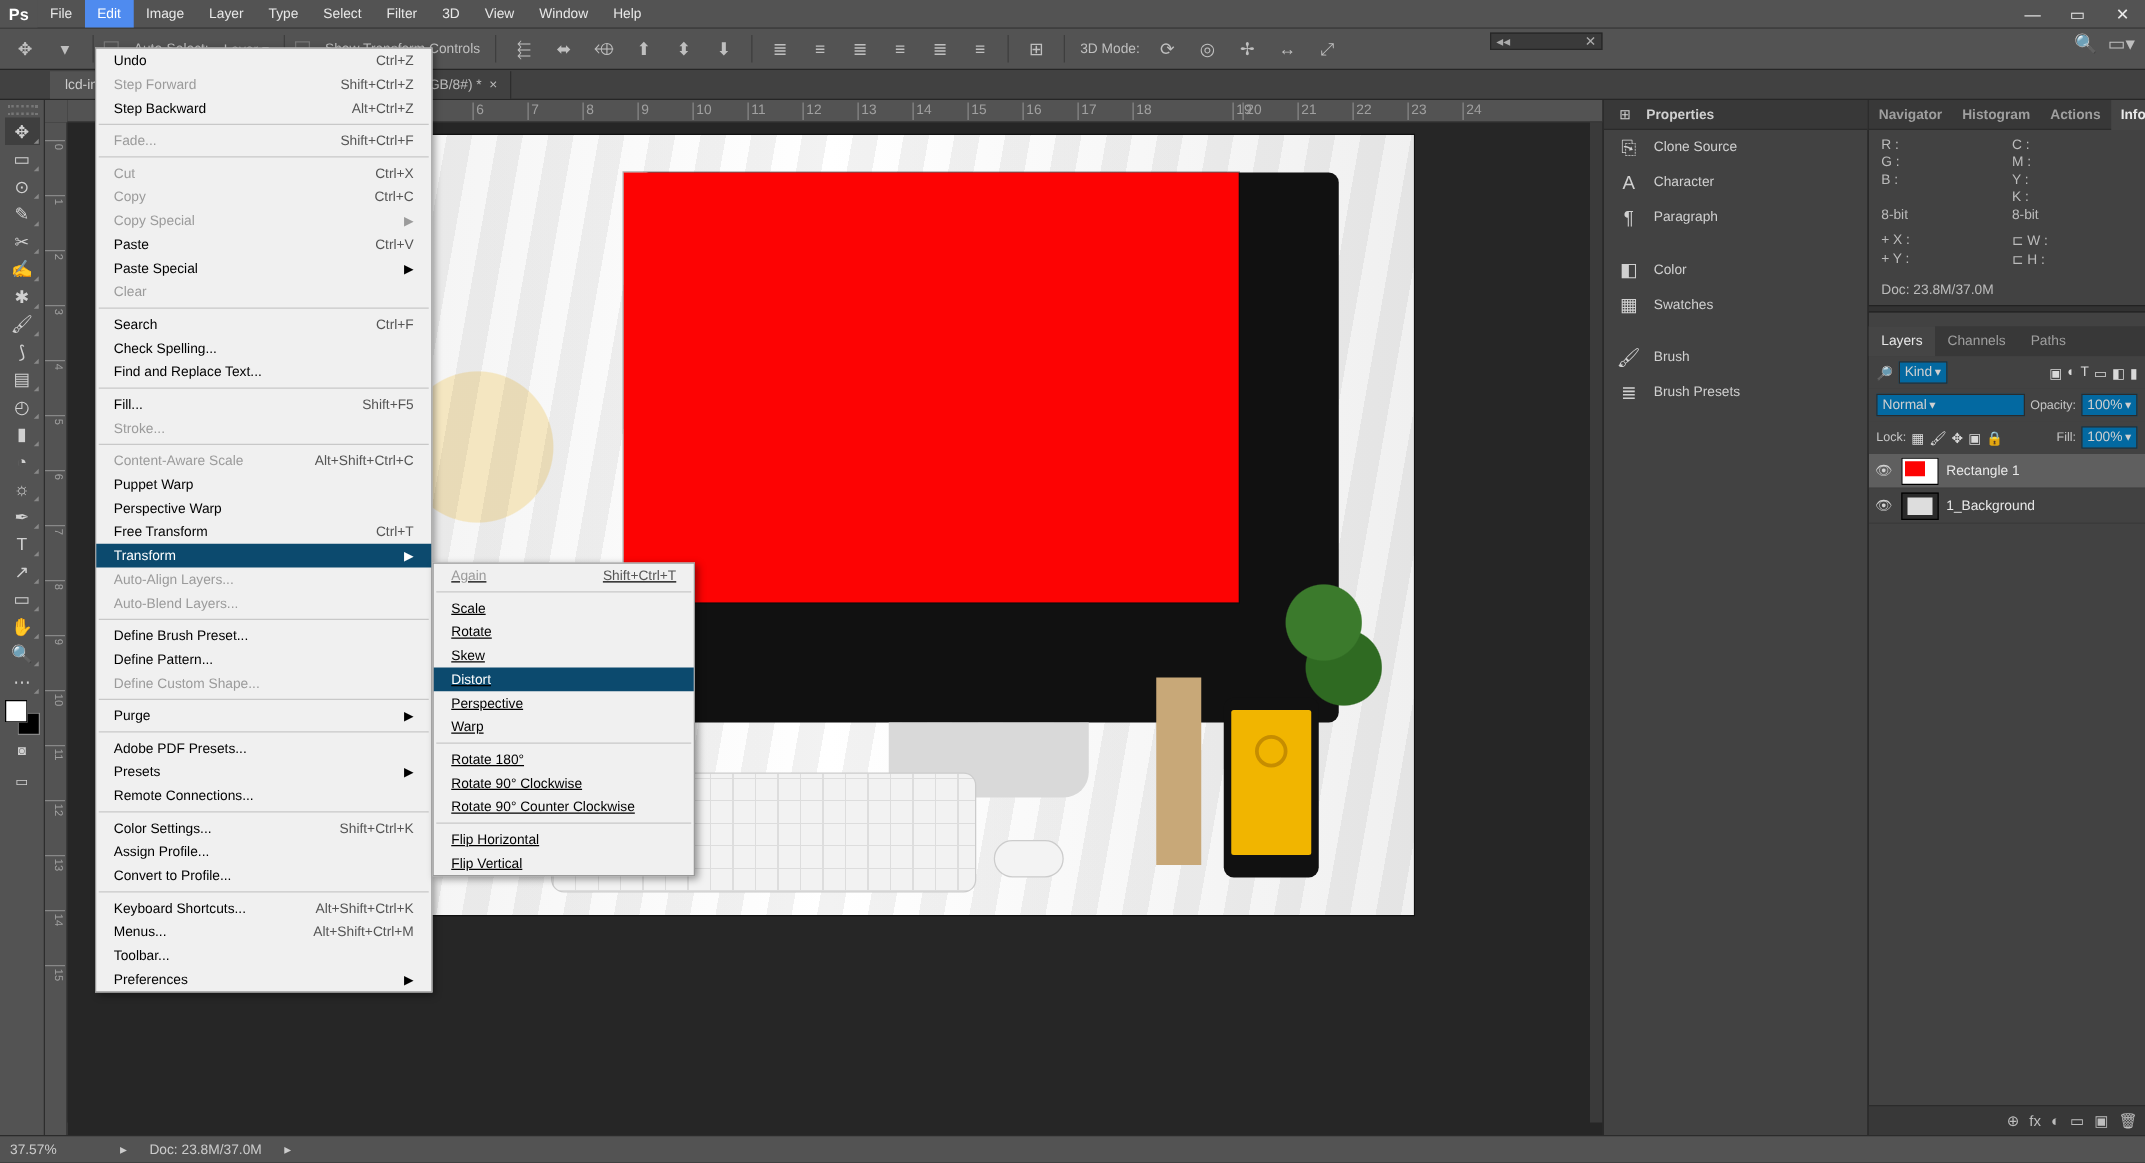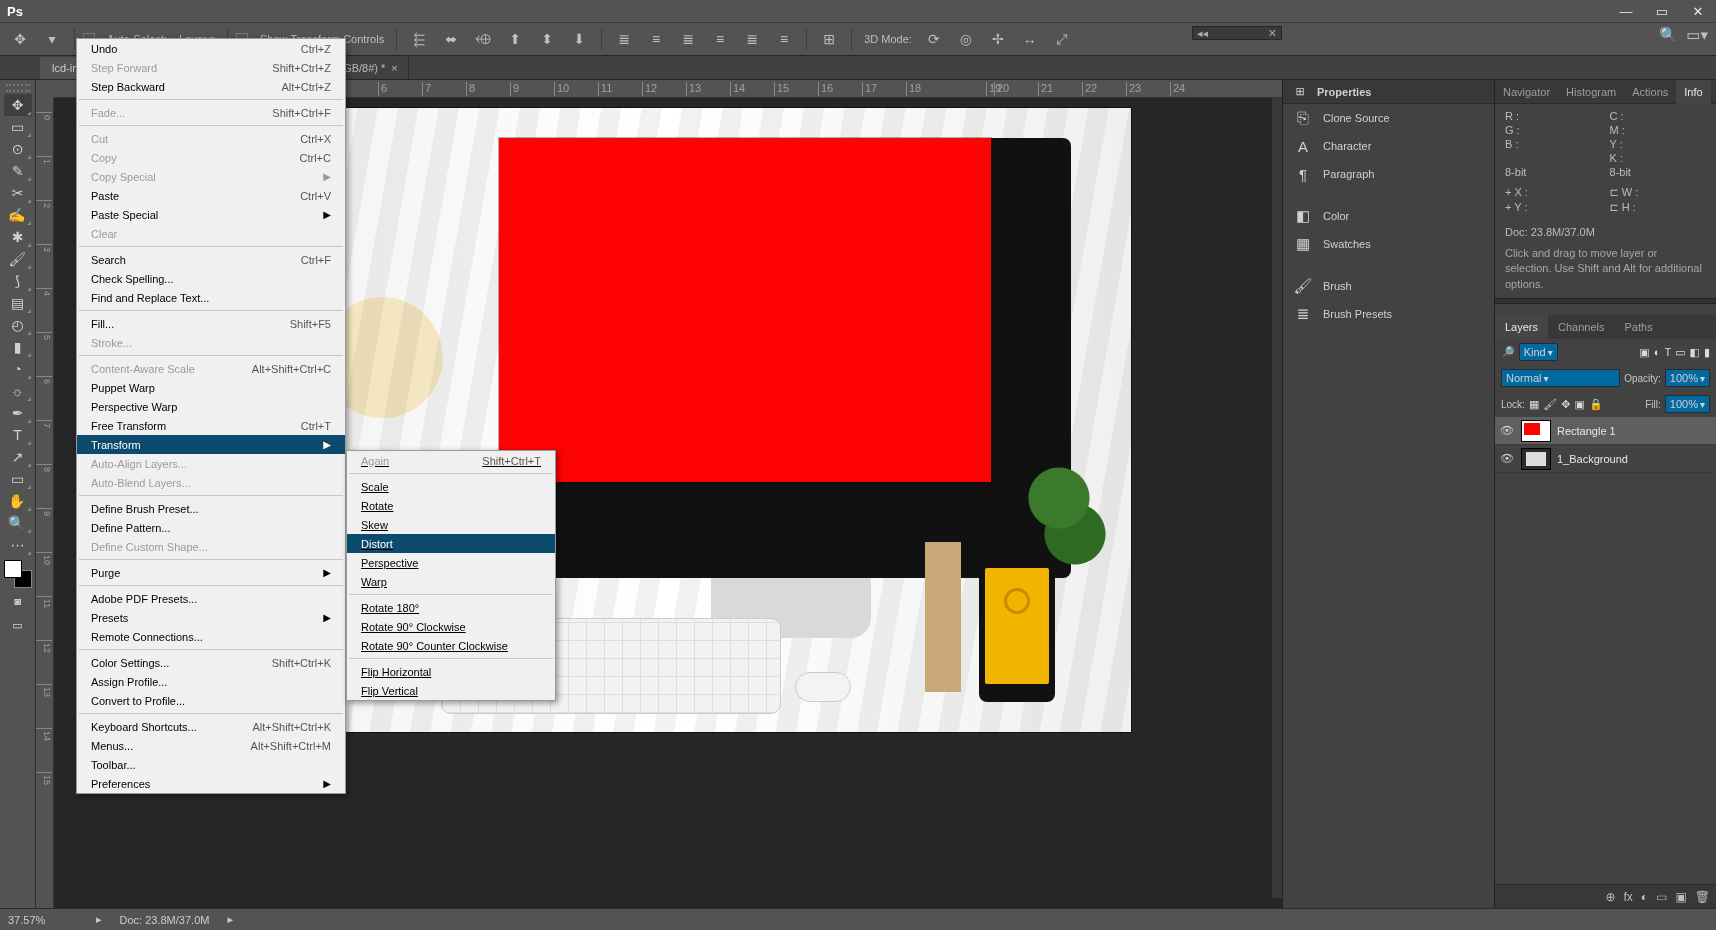--- a/index.html
+++ b/index.html
@@ -57,21 +57,21 @@
 .doc .figure{position:absolute;right:170px;bottom:40px;width:36px;height:150px;background:linear-gradient(#c8a878,#c8a878);}
 .vscroll{position:absolute;right:0;top:18px;bottom:10px;width:10px;background:#3a3a3a;}
 .panelcol { width:212px; background:#424242; border-left:1px solid #222; display:flex; flex-direction:column;}
 .panelhdr { height:24px; background:#383838; display:flex; align-items:center; padding:0 8px; gap:8px; color:#d0d0d0; border-bottom:1px solid #2b2b2b; position:relative;}
 .panelhdr .picon{width:18px;text-align:center;}
 .panelhdr .pt{font-weight:bold;}
 .pgroup{display:flex;flex-direction:column;}
 .prow{height:28px;display:flex;align-items:center;gap:10px;padding:0 10px;color:#d0d0d0;}
 .prow .ic{width:20px;text-align:center;font-size:15px;}
 .rightcol{width:222px;background:#424242;border-left:1px solid #222;display:flex;flex-direction:column;}
-.tabs2{height:24px;background:#383838;display:flex;align-items:center;color:#ccc;border-bottom:1px solid #2b2b2b;}
+.tabs2{height:24px;background:#383838;display:flex;align-items:center;color:#ccc;border-bottom:1px solid #2b2b2b;font-weight:bold;}
 .tabs2 .t2{padding:0 8px;height:24px;line-height:24px;color:#9f9f9f;} .tabs2 .t2.sel{background:#454545;color:#e8e8e8;}
 .info{padding:6px 10px;color:#bcbcbc;font-size:10px;}
 .info .row{display:flex;justify-content:space-between;margin-bottom:2px;}
 .info .col{width:48%;}
 .info .hint{color:#a8a8a8;margin-top:8px;line-height:1.4;}
 .divider{height:6px;background:#323232;border-top:1px solid #222;border-bottom:1px solid #222;}
 .layerspanel{flex:1;display:flex;flex-direction:column;}
 .laytabs{height:24px;background:#383838;display:flex;margin-top:11px;}
 .laytabs .lt{padding:0 10px;line-height:24px;color:#9f9f9f;} .laytabs .lt.sel{background:#454545;color:#e8e8e8;}
 .layctrl{padding:4px 6px;display:flex;align-items:center;gap:4px;background:#424242;flex-wrap:wrap;}
@@ -103,20 +103,33 @@
 #transmenu{top:434px;left:346px;width:210px;text-decoration:underline;}
 .toolopt-right{position:absolute;right:8px;top:26px;display:flex;gap:8px;align-items:center;}
 .toolopt-right .ob{color:#bfbfbf;font-size:15px;}
 .pdock-top{position:absolute;right:434px;top:26px;height:14px;width:90px;background:#3a3a3a;border:1px solid #262626;display:flex;justify-content:space-between;align-items:center;padding:0 4px;color:#aaa;font-size:9px;}
 </style>
 </head>
 <body>
 
 <div class="menubar">
   <div class="logo">Ps</div>
+  <div id="menuitems" style="display: flex;">
+      <div class="mitem">File</div>
+      <div class="mitem open">Edit</div>
+      <div class="mitem">Image</div>
+      <div class="mitem">Layer</div>
+      <div class="mitem">Type</div>
+      <div class="mitem">Select</div>
+      <div class="mitem">Filter</div>
+      <div class="mitem">3D</div>
+      <div class="mitem">View</div>
+      <div class="mitem">Window</div>
+      <div class="mitem">Help</div>
+    </div>
   <div class="spacer"></div>
   <div class="winbtn">—</div>
   <div class="winbtn">▭</div>
   <div class="winbtn">✕</div>
 </div>
 
 <div class="optbar">
   <div class="ob">✥</div>
   <span class="ob">▾</span>
   <div class="sep"></div>
@@ -350,21 +363,20 @@
             <span class="col">+ X :</span>
             <span class="col">⊏ W :</span>
           </div>
           <div class="row">
             <span class="col">+ Y :</span>
             <span class="col">⊏ H :</span>
           </div>
         </div>
       <div style="height:10px"></div>
       <div>Doc: 23.8M/37.0M</div>
-      <div class="hint">Click and drag to move layer or selection.  Use Shift and Alt for additional options.</div>
     </div>
     <div class="divider"></div>
     <div class="layerspanel">
       <div class="laytabs" id="ltabs">
           <div class="lt sel">Layers</div>
           <div class="lt">Channels</div>
           <div class="lt">Paths</div>
         </div>
       <div class="layctrl">
         <span>🔎</span>

